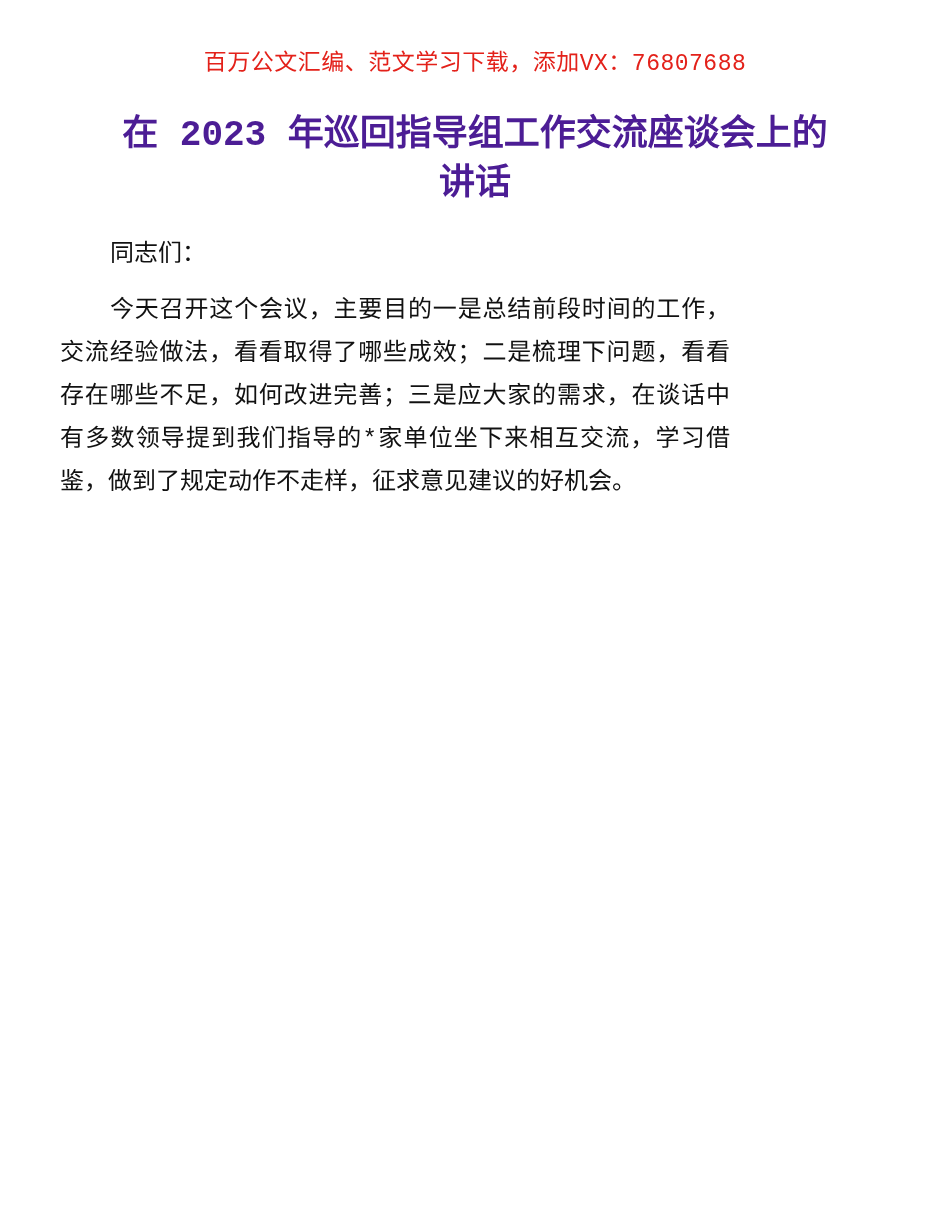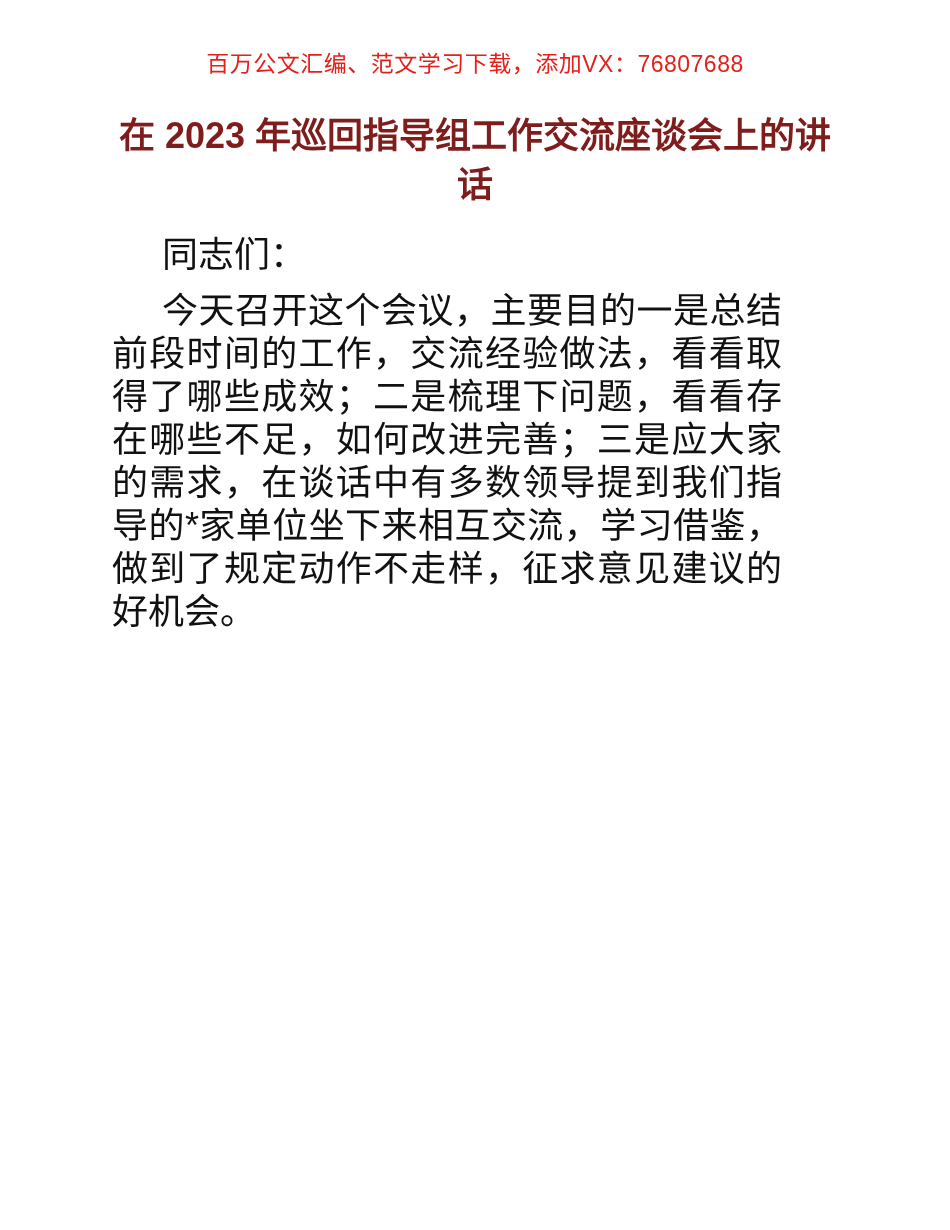--- a/index.html
+++ b/index.html
@@ -9,60 +9,61 @@
     font-family: "Liberation Sans", "DejaVu Sans", sans-serif;
   }
   .page {
     position: relative;
     width: 950px;
     height: 872px;
     margin: 0 auto;
     background: #ffffff;
     overflow: hidden;
     box-sizing: border-box;
+    font-family: Liberation Mono, monospace;
   }
   .notice {
     padding-top: 50px;
     text-align: center;
     font-size: 23px;
     line-height: 28px;
     letter-spacing: 0.5px;
     
   }
   .doc-title {
     margin: 34px 110px 0;
     text-align: center;
     font-size: 36px;
     font-weight: bold;
     line-height: 1.35;
     color: #000000;
   }
   .content {
-    margin: 24px 112px 0;
+    margin: 24px 60px 0;
     width: 670px;
-    font-size: 36px;
+    font-size: 24px;
     line-height: 43px;
     color: #111111;
     text-align: justify;
     text-justify: inter-ideograph;
   }
   .content p {
     margin: 0 0 13px 0;
     text-indent: 50px;
     word-break: break-all;
   }
 </style>
 </head>
 <body>
 
 <div class="page" style="background: rgb(255, 255, 255);">
 
   <div class="notice" data-bind="document.notice" style="color: rgb(227, 33, 26);">百万公文汇编、范文学习下载，添加VX：76807688</div>
 
-  <h1 class="doc-title" data-bind="document.title" style="color: #7f1d1d;">在 2023 年巡回指导组工作交流座谈会上的讲话</h1>
+  <h1 class="doc-title" data-bind="document.title" style="color: #4c1d95;">在 2023 年巡回指导组工作交流座谈会上的讲话</h1>
 
   <div class="content" style="color: rgb(17, 17, 17);">
     <p data-bind="document.paragraphs.0">同志们：</p>
     <p data-bind="document.paragraphs.2">今天召开这个会议，主要目的一是总结前段时间的工作，交流经验做法，看看取得了哪些成效；二是梳理下问题，看看存在哪些不足，如何改进完善；三是应大家的需求，在谈话中有多数领导提到我们指导的*家单位坐下来相互交流，学习借鉴，做到了规定动作不走样，征求意见建议的好机会。</p>
 
   </div>
 
 </div>
 
 </body></html>

